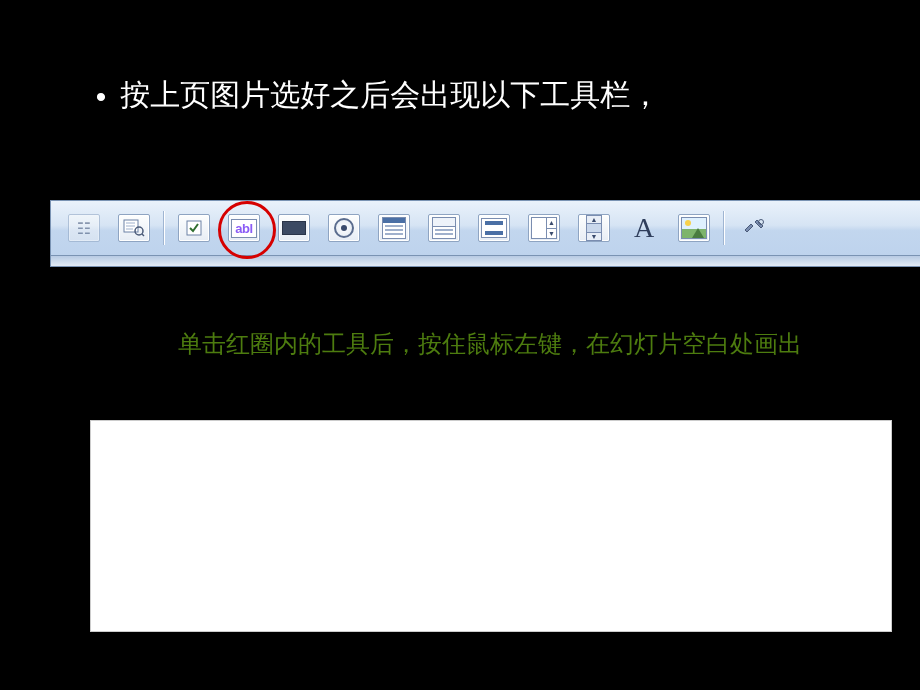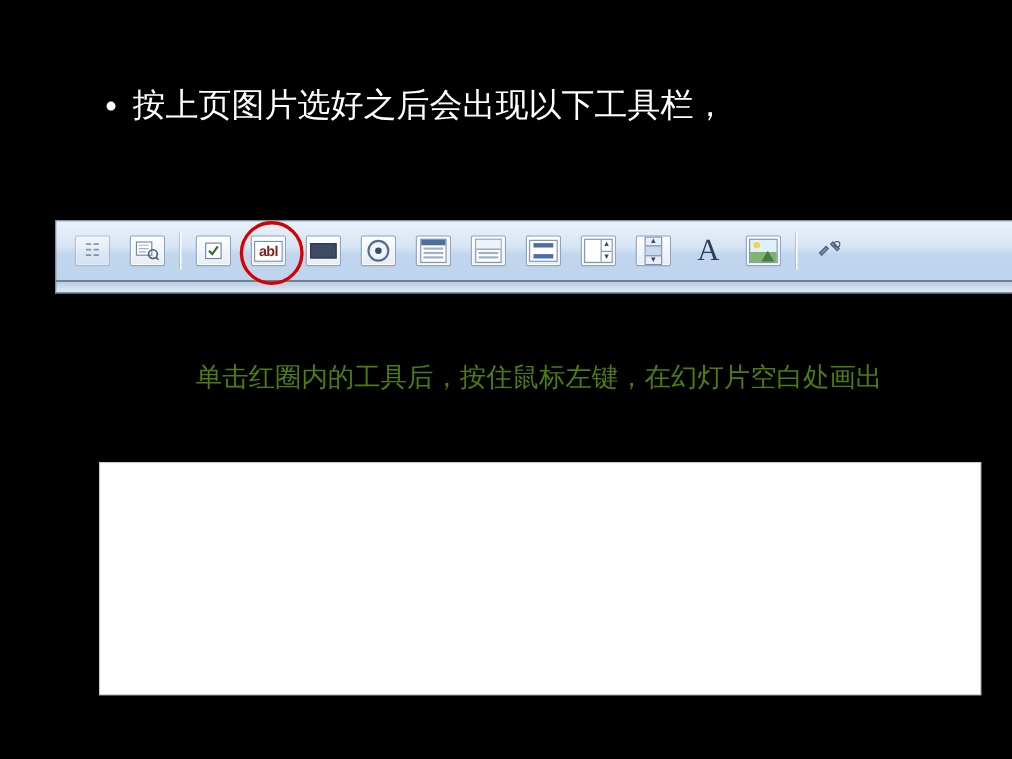--- a/index.html
+++ b/index.html
@@ -125,21 +125,21 @@
     background: #ffffff;
     border: 1px solid #cccccc;
   }
 
   
   .glyph { font-size: 16px; color: #4a5a78; }
   .abl {
     font-family: Arial, sans-serif;
     font-size: 13px;
     font-weight: bold;
-    color: #7f1d1d;
+    color: #8b5cf6;
     letter-spacing: -0.5px;
     border: 1px solid #7a8db0;
     padding: 1px 3px;
     background: #ffffff;
   }
   .rect-dark {
     width: 22px; height: 12px;
     background: #3c4a63;
     border: 1px solid #2a3448;
   }

